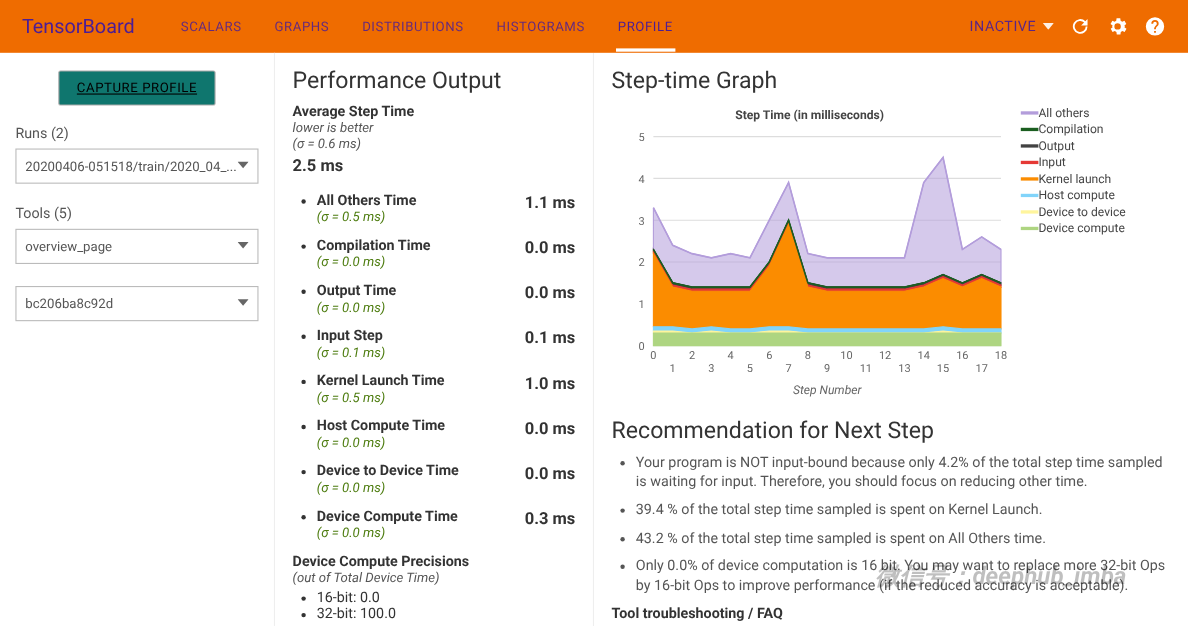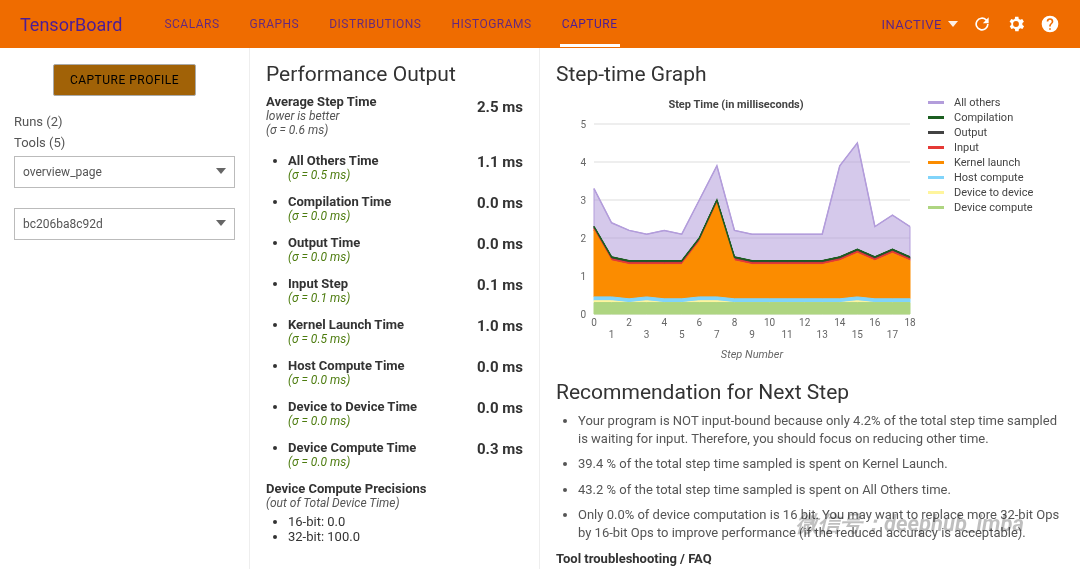--- a/index.html
+++ b/index.html
@@ -8,69 +8,69 @@
 .logo { font-size:18px; font-weight:400; margin-right:40px; }
 .tabs { display:flex; gap:26px; flex:1; }
 .tab { font-size:12px; letter-spacing:0.5px; opacity:0.85; cursor:pointer; padding:16px 2px; position:relative; }
 .tab.active { opacity:1; }
 .tab.active::after { content:""; position:absolute; left:0; right:0; bottom:0; height:3px; background:#fff; }
 .hdr-right { display:flex; align-items:center; gap:14px; }
 .inactive-sel { font-size:13px; letter-spacing:0.5px; opacity:0.9; display:flex; align-items:center; gap:6px; cursor:pointer; }
 .hdr-icn svg { width:20px; height:20px; fill:#fff; display:block; cursor:pointer; }
 .main { display:flex; height:calc(100% - 48px); }
 .sidebar { width:250px; padding:16px 14px; border-right:1px solid #eee; }
-.capture-btn { margin:0 auto 18px; display:block; border:1px solid #aaa; background:#a16207; padding:8px 16px; font-size:12px; letter-spacing:0.5px; cursor:pointer; border-radius:2px; }
+.capture-btn { margin:0 auto 18px; display:block; border:1px solid #aaa; background:#0f766e; padding:8px 16px; font-size:12px; letter-spacing:0.5px; cursor:pointer; border-radius:2px;text-decoration:underline; }
 .side-label { font-size:13px; color:#555; margin-bottom:6px; }
 .side-select { width:100%; height:32px; border:1px solid #bbb; padding:0 8px; font-size:12px; color:#555; background:#fff; display:flex; align-items:center; justify-content:space-between; cursor:pointer; margin-bottom:20px; }
 .side-select .caret svg{ width:10px; height:10px; fill:#666; }
 .content { flex:1; display:flex; overflow:auto; }
 .col { padding:14px 16px 0; }
 .col-left { width:290px; border-right:1px solid #eee; }
 .col-right { flex:1; }
 h2.sect { font-size:21px; font-weight:400; color:#333; margin-bottom:8px; }
-.avg-block { margin-bottom:16px; }
+.avg-block { margin-bottom:16px;flex-direction:column; }
 .avg-title { font-weight:700; font-size:13px; }
 .avg-sub { font-style:italic; font-size:12px; color:#555; }
 .avg-sigma { font-style:italic; font-size:12px; color:#555; }
 .avg-row { display:flex; justify-content:space-between; align-items:flex-start; }
 .avg-val { font-weight:700; font-size:15px; padding-top:4px; }
 ul.metrics { list-style:disc; padding-left:22px; }
 ul.metrics li { margin:6px 0 12px; }
 .metric-row { display:flex; justify-content:space-between; align-items:flex-start; }
 .metric-name { font-weight:700; font-size:13px; }
 .metric-sigma { font-style:italic; font-size:12px; color:#4d7c0f; }
 .metric-val { font-weight:700; font-size:15px; margin-left:6px; white-space:nowrap; }
 .precision { margin-top:6px; }
 .precision-title { font-weight:700; font-size:13px; }
 .precision-sub { font-style:italic; font-size:12px; color:#555; margin-bottom:4px; }
 .precision ul { list-style:disc; padding-left:22px; }
 .precision li { font-size:13px; }
 .run-env { margin-top:22px; }
 .chart-wrap { display:flex; margin-top:6px; }
 .chart-svg { }
 .legend { margin-left:12px; font-size:11px; color:#444; }
-.legend div { display:flex; align-items:center; gap:10px; margin:2px 0; }
+.legend div { display:flex; align-items:center; gap:0; margin:2px 0; }
 .legend .sw { width:16px; height:3px; }
 .rec-sect { margin-top:16px; }
 .rec-list { list-style:disc; padding-left:22px; margin-top:8px; }
 .rec-list li { font-size:13px; color:#555; margin-bottom:8px; line-height:1.35; }
 .faq { font-weight:700; font-size:13px; margin-top:10px; color:#333; }
 .watermark { position:absolute; right:56px; bottom:30px; font-size:22px; font-weight:700; color:rgba(0,0,0,0.25); font-style:italic; pointer-events:none; }
 </style>
 </head>
 <body>
 
 <div class="header">
   <div class="logo">TensorBoard</div>
   <div class="tabs" id="nav-tabs">
       <div class="tab">SCALARS</div>
       <div class="tab">GRAPHS</div>
       <div class="tab">DISTRIBUTIONS</div>
       <div class="tab">HISTOGRAMS</div>
-      <div class="tab active">CAPTURE</div>
+      <div class="tab active">PROFILE</div>
     </div>
   <div class="hdr-right">
     <div class="inactive-sel">
       <span>INACTIVE</span>
       <svg viewBox="0 0 10 6" width="10" height="6">
           <path d="M0 0l5 6 5-6z" fill="#fff"></path>
         </svg>
     </div>
     <span class="hdr-icn">
         <svg viewBox="0 0 24 24">
@@ -87,20 +87,26 @@
           <path d="M12 2a10 10 0 1 0 0 20 10 10 0 0 0 0-20zm1 17h-2v-2h2v2zm2.1-7.8l-.9.9c-.7.7-1.2 1.3-1.2 2.9h-2v-.5c0-1.1.5-2.1 1.2-2.8l1.2-1.2c.4-.4.6-.9.6-1.5a2 2 0 0 0-4 0H8a4 4 0 1 1 8 0c0 .9-.4 1.7-.9 2.2z"></path>
         </svg>
       </span>
   </div>
 </div>
 
 <div class="main">
   <div class="sidebar">
     <button class="capture-btn">CAPTURE PROFILE</button>
     <div class="side-label">Runs (2)</div>
+    <div class="side-select">
+      <span>20200406-051518/train/2020_04_...</span>
+      <span class="caret"><svg viewBox="0 0 10 6">
+            <path d="M0 0l5 6 5-6z"></path>
+          </svg></span>
+    </div>
     <div class="side-label">Tools (5)</div>
     <div class="side-select">
       <span>overview_page</span>
       <span class="caret"><svg viewBox="0 0 10 6">
             <path d="M0 0l5 6 5-6z"></path>
           </svg></span>
     </div>
     <div class="side-select">
       <span>bc206ba8c92d</span>
       <span class="caret"><svg viewBox="0 0 10 6">

